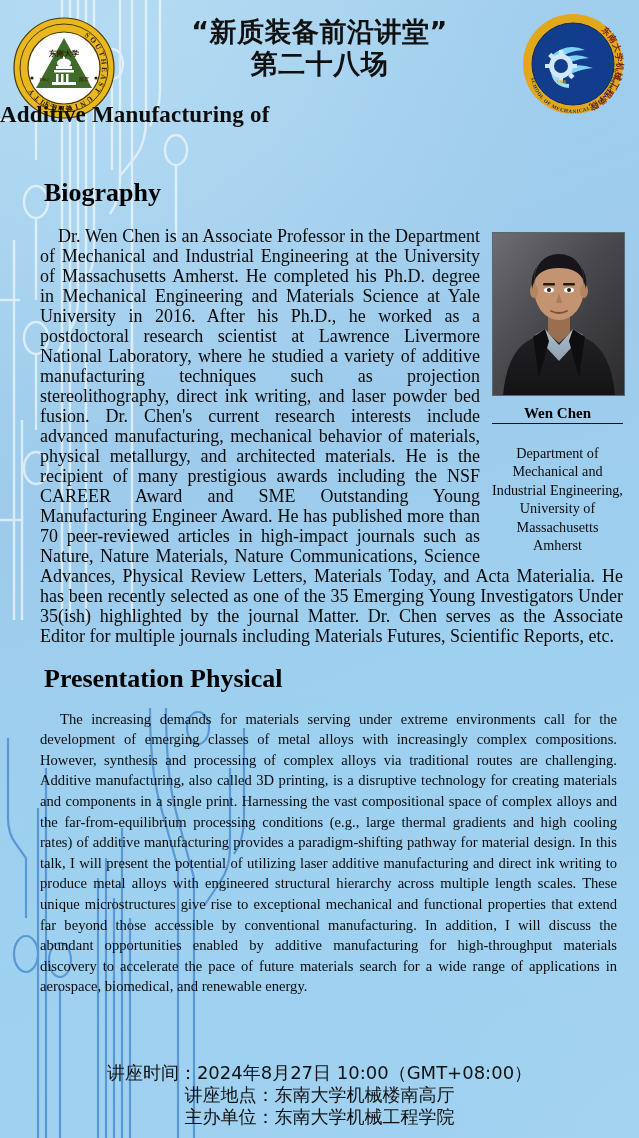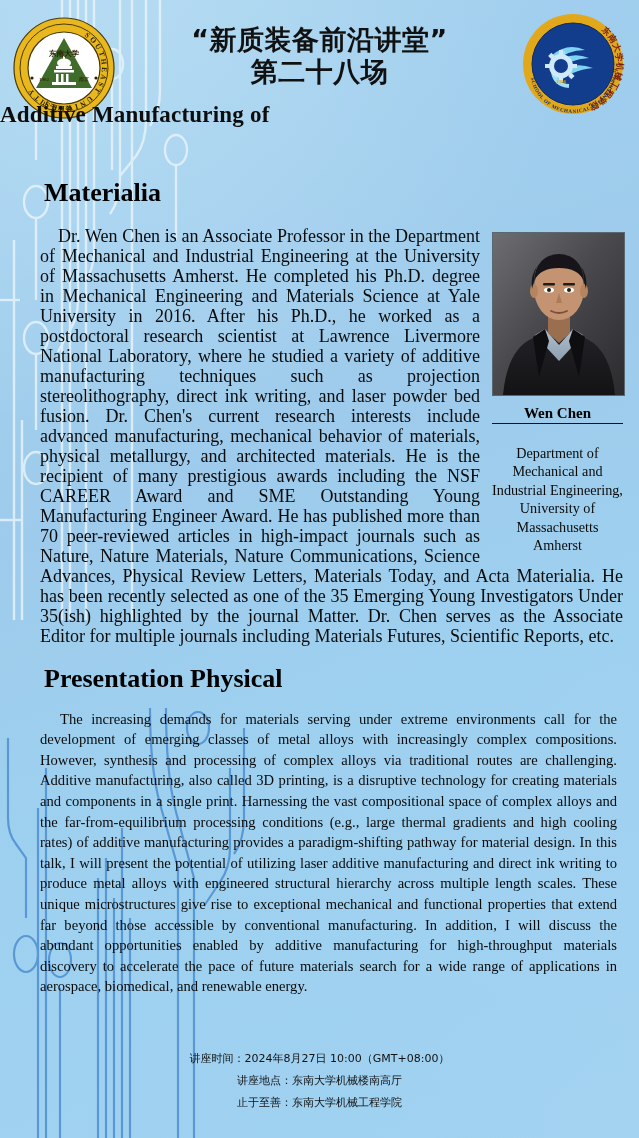--- a/index.html
+++ b/index.html
@@ -25,21 +25,21 @@
   #circuit-top{left:0;top:0;width:200px;height:620px;opacity:.85;}
   #circuit-bottom{left:0;bottom:0;width:260px;height:430px;opacity:.95;}
 
   
   .header{position:relative;z-index:3;height:176px;}
   .logo{position:absolute;width:104px;height:104px;}
   .logo.left{left:12px;top:16px;}
   .logo.right{left:521px;top:12px;}
 
   .cn-title{
-    position:absolute;left:0;right:0;top:24px;
+    position:absolute;left:0;right:0;top:16px;
     text-align:center;
     font-family:"DejaVu Sans","Liberation Sans",sans-serif;
     font-weight:bold;font-size:27px;line-height:32px;color:#111;
     letter-spacing:.5px;
   }
   .en-title{
     position:absolute;left:0;right:0;top:100px;
     text-align:left;
     font-family:"Liberation Serif",serif;
     font-weight:bold;font-size:23px;line-height:29px;color:#0d0d0d;
@@ -90,24 +90,24 @@
 
   .abs-wrap{position:relative;z-index:3;margin-top:12px;padding:0 22px 0 40px;}
   .abs-text{
     font-size:14.6px;line-height:20.6px;color:#0b0b0b;
     text-align:justify;text-justify:inter-word;
   }
   .abs-text .indent{display:inline-block;width:20px;}
 
   
   .footer{
-    position:absolute;left:0;right:0;bottom:24px;z-index:3;
+    position:absolute;left:0;right:0;bottom:10px;z-index:3;
     text-align:center;
     font-family:"DejaVu Sans","Liberation Sans",sans-serif;
-    font-size:11px;line-height:22px;color:#111;
+    font-size:18px;line-height:22px;color:#111;
   }
   .footer div{white-space:nowrap;}
 </style>
 </head>
 <body>
 
 <div id="poster">
 
   <div id="tone"></div>
 
@@ -236,21 +236,21 @@
     <div class="cn-title">
       <div>“新质装备前沿讲堂”</div>
       <div>第二十八场</div>
     </div>
 
     <div class="en-title">
       <div>Additive Manufacturing of</div>
     </div>
   </div>
 
-  <h2 id="bio-head" class="section-head">Materialia</h2>
+  <h2 id="bio-head" class="section-head">Biography</h2>
 
   <div class="bio-wrap">
 
     <div class="portrait-box">
       <div class="portrait">
         <svg viewBox="0 0 131 162" preserveAspectRatio="xMidYMid slice">
           <defs>
             <linearGradient id="bgph" x1="0" y1="0" x2="1" y2="1">
               <stop offset="0%" stop-color="#6e6e72"></stop>
               <stop offset="45%" stop-color="#4a4a4e"></stop>
@@ -306,16 +306,16 @@
 
   <h2 id="abs-head" class="section-head">Presentation Physical</h2>
 
   <div class="abs-wrap">
     <p class="abs-text"><span class="indent"></span><span>The increasing demands for materials serving under extreme environments call for the development of emerging classes of metal alloys with increasingly complex compositions. However, synthesis and processing of complex alloys via traditional routes are challenging. Additive manufacturing, also called 3D printing, is a disruptive technology for creating materials and components in a single print. Harnessing the vast compositional space of complex alloys and the far-from-equilibrium processing conditions (e.g., large thermal gradients and high cooling rates) of additive manufacturing provides a paradigm-shifting pathway for material design. In this talk, I will present the potential of utilizing laser additive manufacturing and direct ink writing to produce metal alloys with engineered structural hierarchy across multiple length scales. These unique microstructures give rise to exceptional mechanical and functional properties that extend far beyond those accessible by conventional manufacturing. In addition, I will discuss the abundant opportunities enabled by additive manufacturing for high-throughput materials discovery to accelerate the pace of future materials search for a wide range of applications in aerospace, biomedical, and renewable energy.</span></p>
   </div>
 
   <div class="footer">
     <div>讲座时间：2024年8月27日 10:00（GMT+08:00）</div>
     <div>讲座地点：东南大学机械楼南高厅</div>
-    <div>止于至善：东南大学机械工程学院</div>
+    <div>主办单位：东南大学机械工程学院</div>
   </div>
 
 </div>
 
 </body></html>

